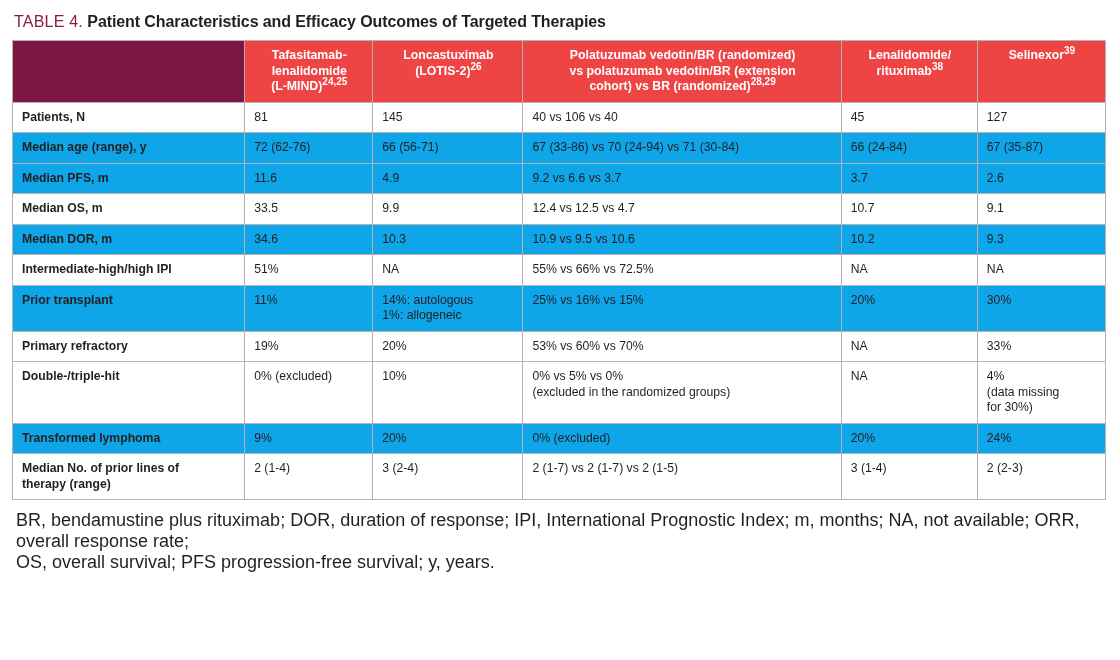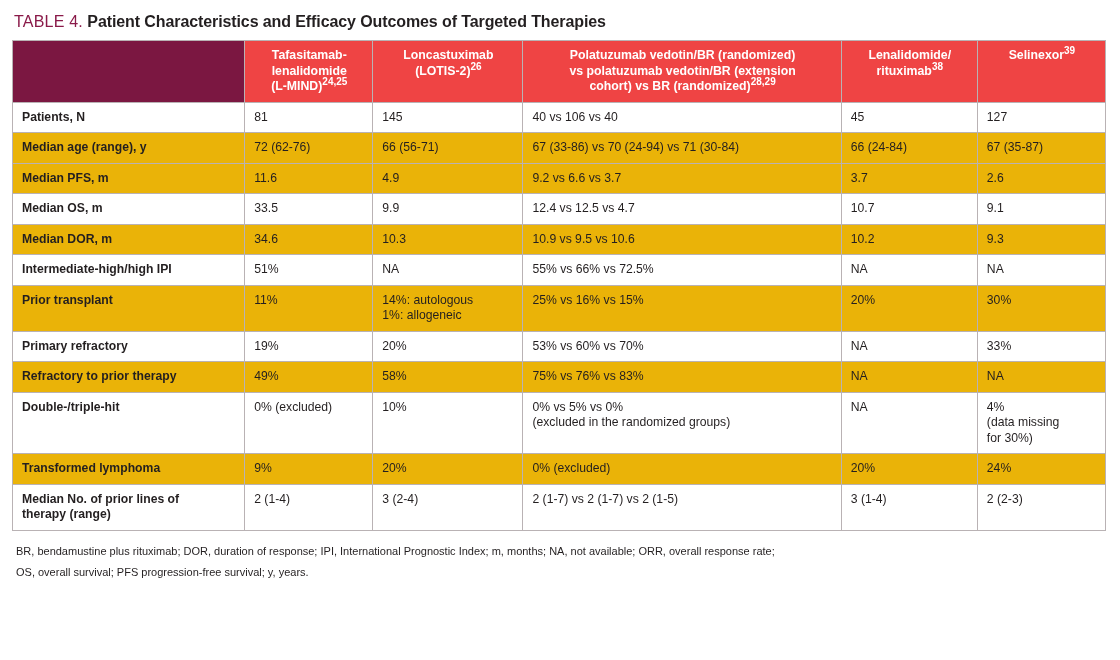--- a/index.html
+++ b/index.html
@@ -60,33 +60,33 @@
     line-height: 16px;
     font-size: 12.3px;
   }
   thead th.blank {
     background: #7b1741;
   }
   tbody td.rowhdr {
     font-weight: bold;
   }
   tbody tr.shaded td {
-    background: #eab308;
+    background: #0ea5e9;
   }
   tbody tr.plain td {
     background: #ffffff;
   }
   sup {
     font-size: 10px;
     vertical-align: super;
     line-height: 0;
   }
   .footnotes {
     margin: 10px 2px 0 4px;
-    font-size: 11px;
+    font-size: 18px;
     line-height: 21px;
     color: #231f20;
   }
   .col1 { width: 232px; }
   .col2 { width: 128px; }
   .col3 { width: 150px; }
   .col4 { width: 318px; }
   .col5 { width: 136px; }
   .col6 { width: 128px; }
 </style>
@@ -177,28 +177,20 @@
           <td>30%</td>
         </tr>
         <tr class="plain">
           <td class="rowhdr">Primary refractory</td>
           <td>19%</td>
           <td>20%</td>
           <td>53% vs 60% vs 70%</td>
           <td>NA</td>
           <td>33%</td>
         </tr>
-        <tr class="shaded">
-          <td class="rowhdr">Refractory to prior therapy</td>
-          <td>49%</td>
-          <td>58%</td>
-          <td>75% vs 76% vs 83%</td>
-          <td>NA</td>
-          <td>NA</td>
-        </tr>
         <tr class="plain">
           <td class="rowhdr">Double-/triple-hit</td>
           <td>0% (excluded)</td>
           <td>10%</td>
           <td>0% vs 5% vs 0%<br>(excluded in the randomized groups)</td>
           <td>NA</td>
           <td>4%<br>(data missing<br>for 30%)</td>
         </tr>
         <tr class="shaded">
           <td class="rowhdr">Transformed lymphoma</td>

